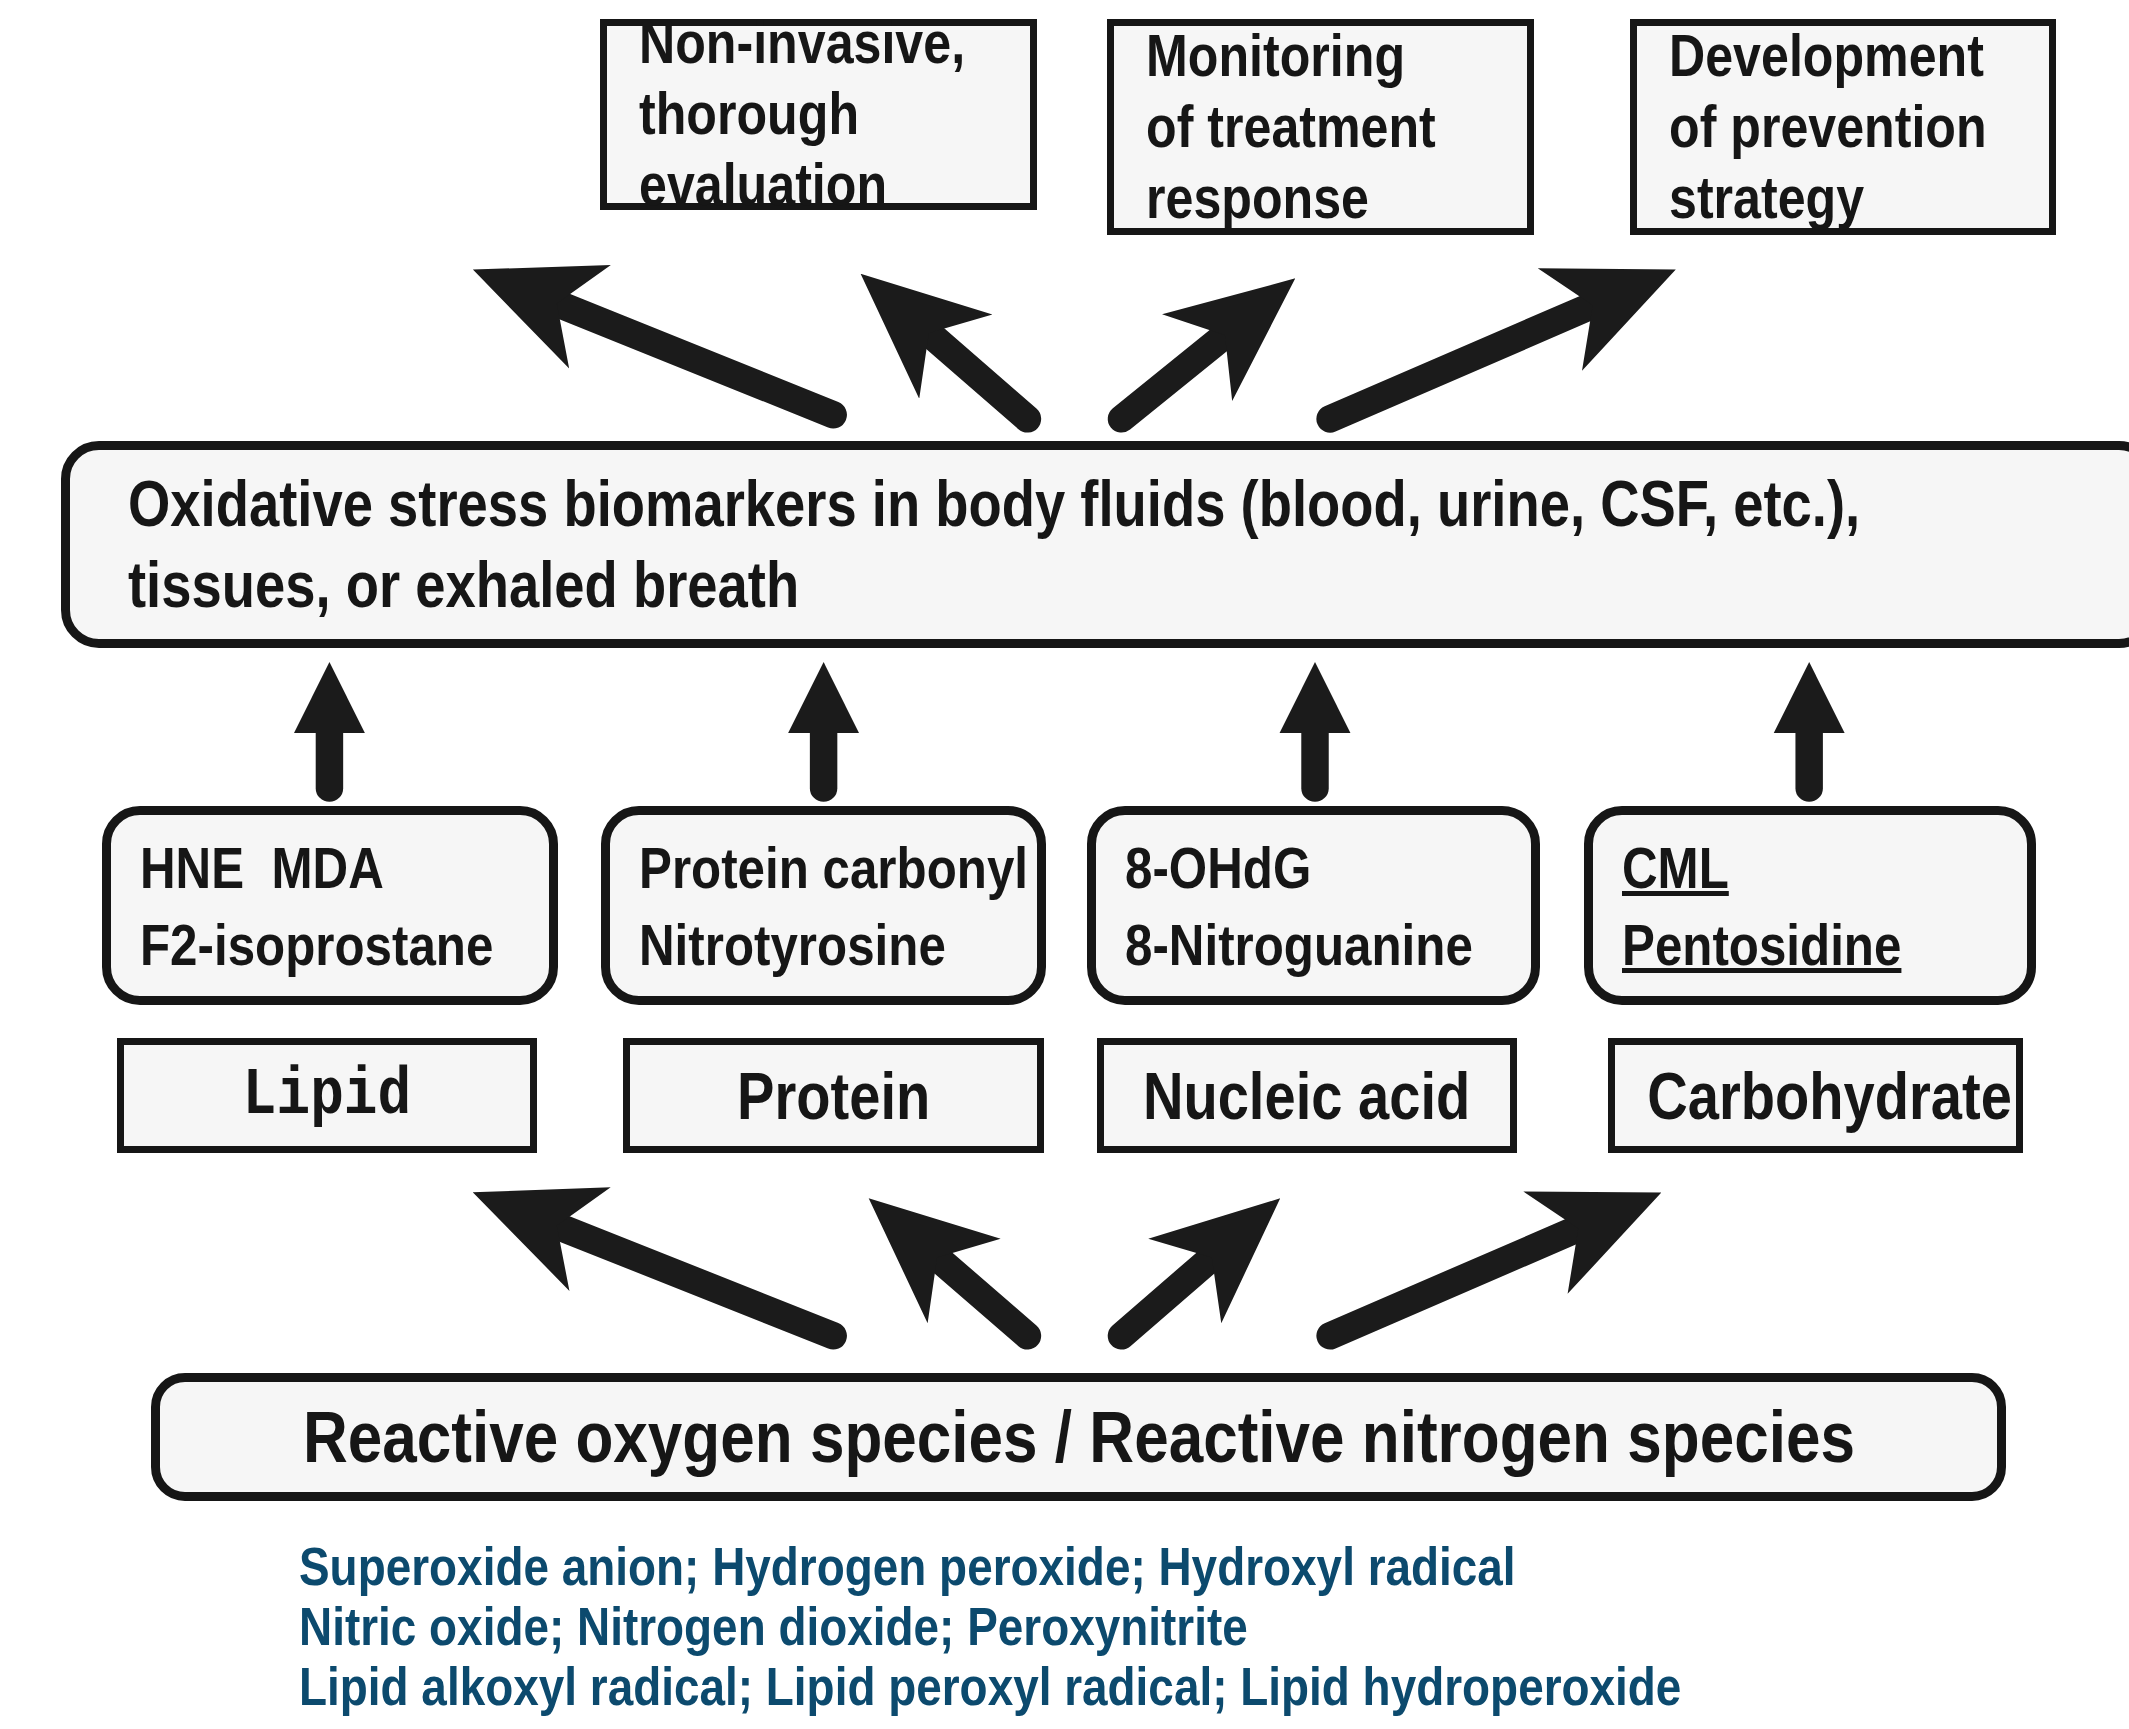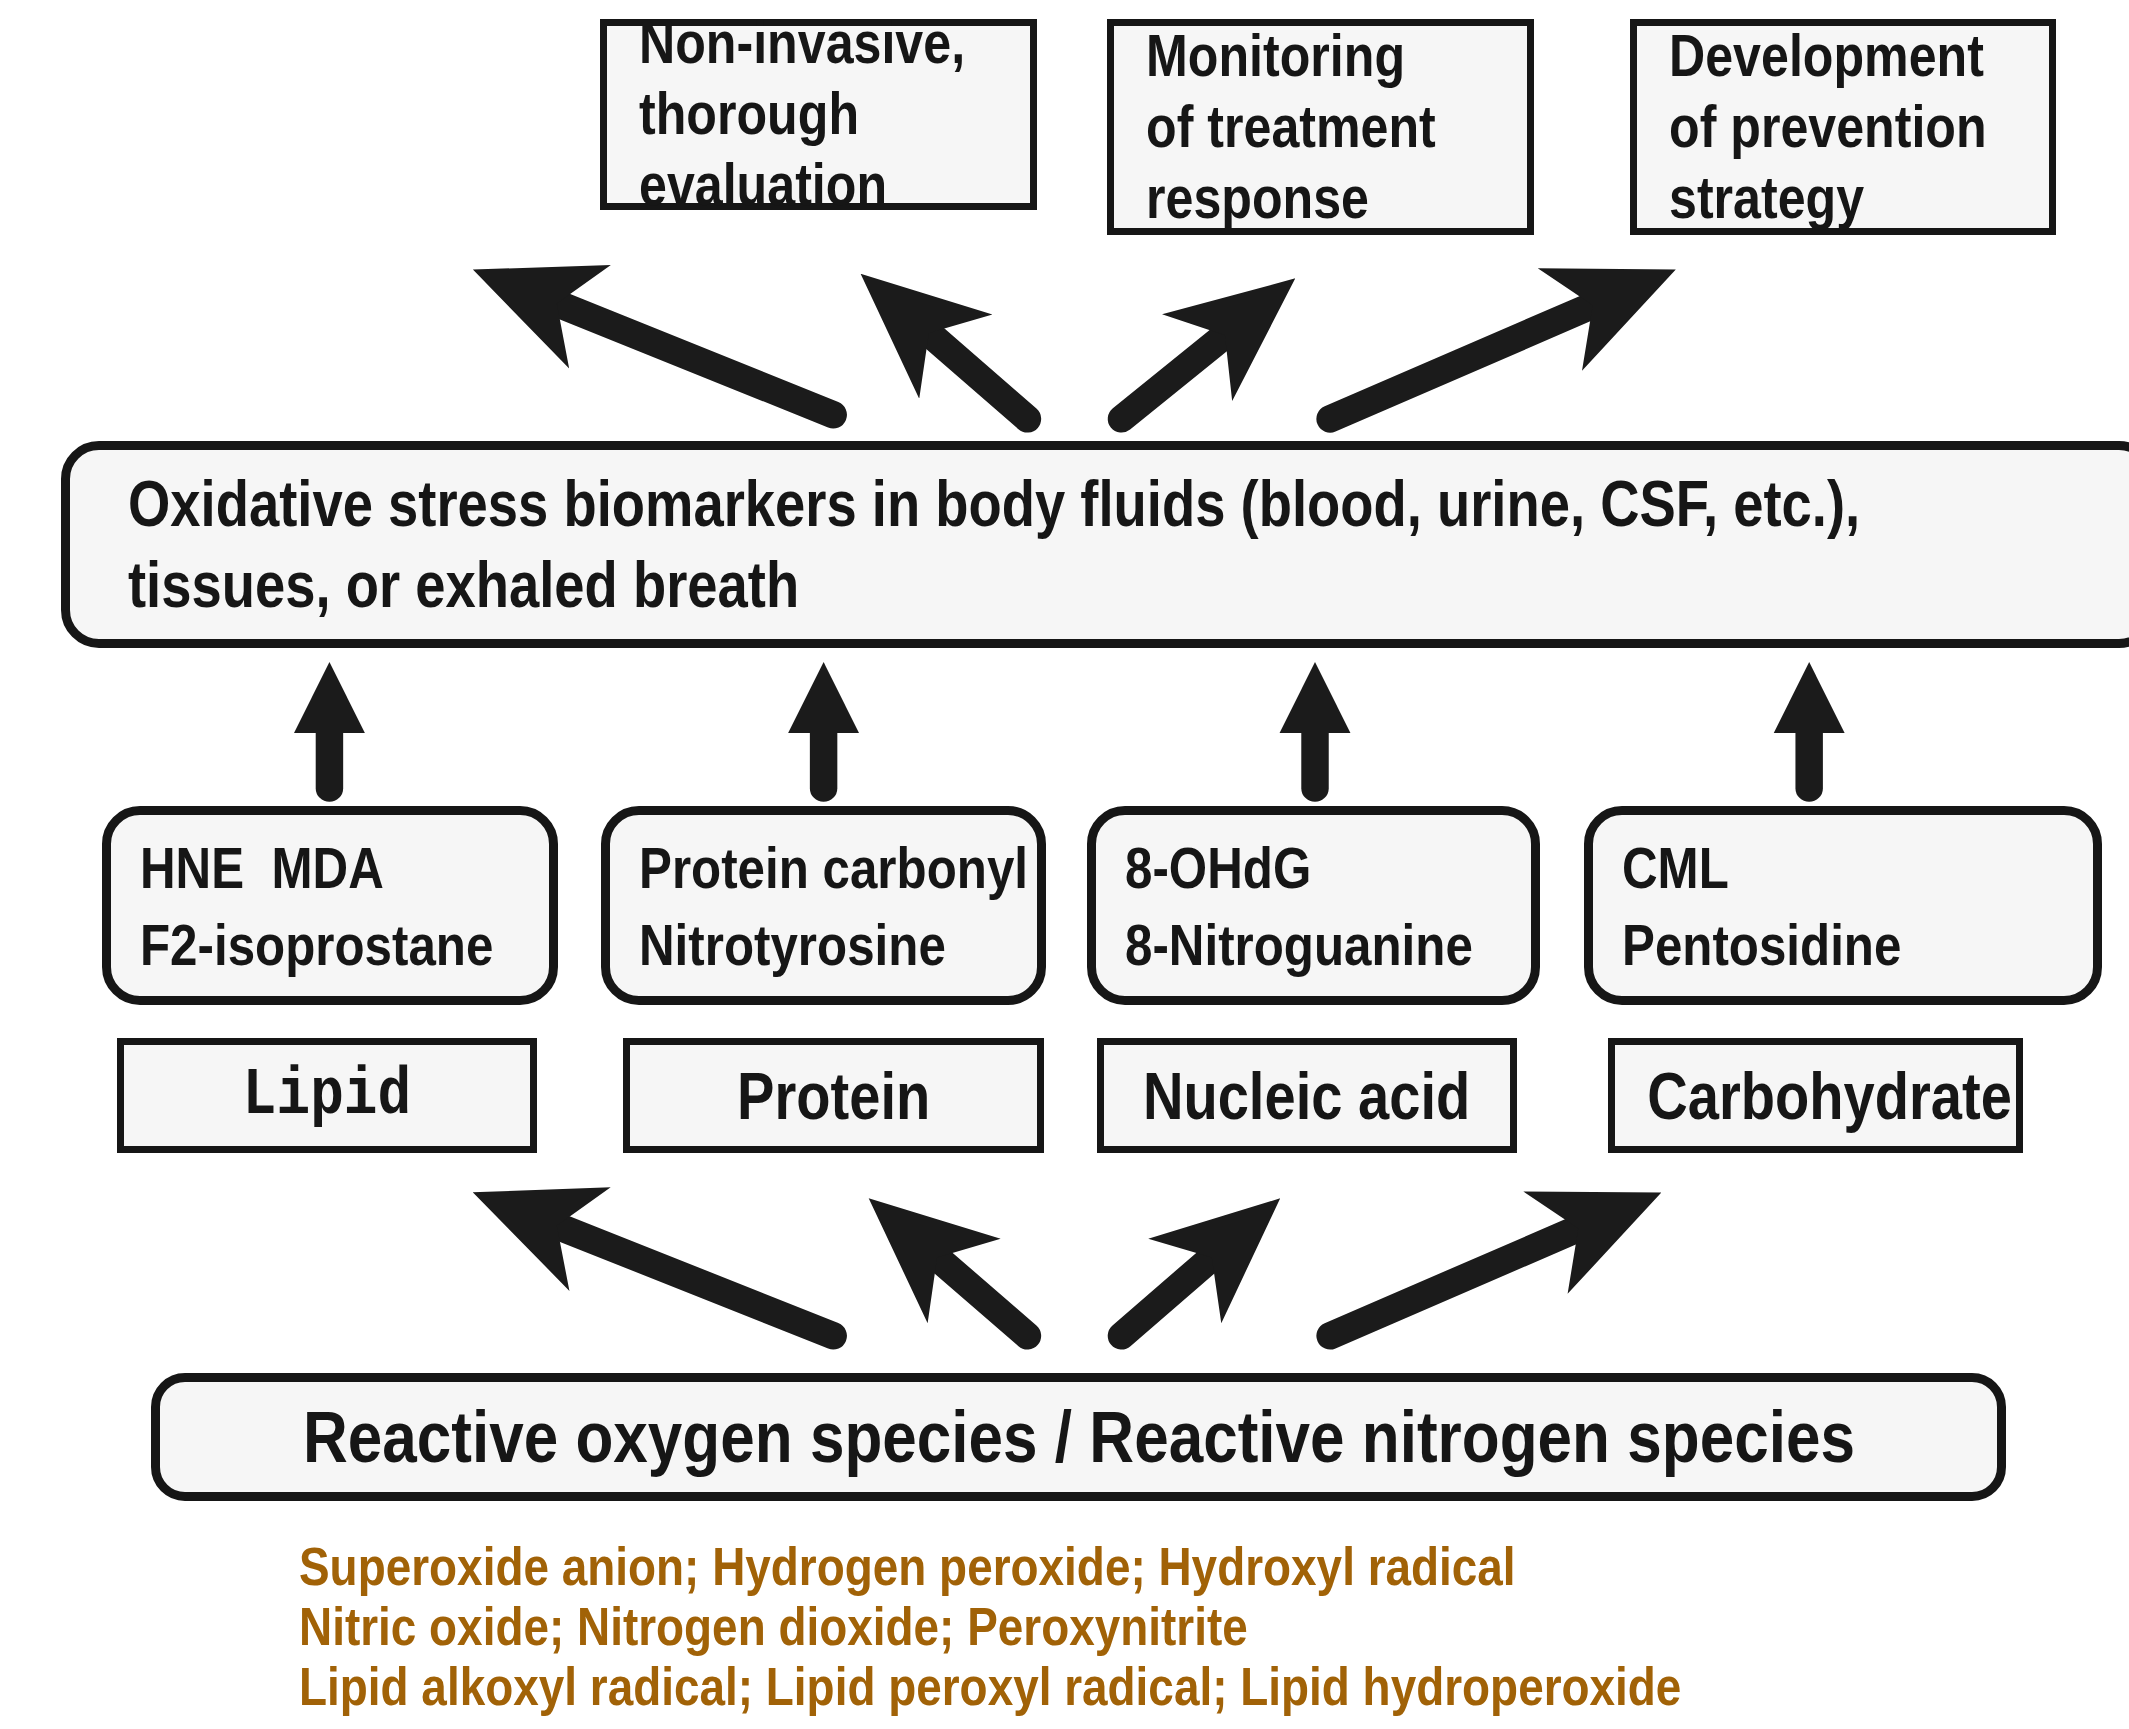--- a/index.html
+++ b/index.html
@@ -21,21 +21,21 @@
   
   .pool-box{font-size:64px;line-height:81px;padding-left:58px;margin-left:44px;}
   
   .marker-box{font-size:58px;line-height:77px;padding-left:29px;}
   
   .target-box{font-size:66px;line-height:76px;}
   
   .source-box{font-size:73px;line-height:82px;}
   
   .species{
-    position:absolute;left:299px;top:1536px;font-size:54px;line-height:60px;color:#a16207;
+    position:absolute;left:299px;top:1536px;font-size:54px;line-height:60px;color:#0c4a6e;
   }
   .arrows{position:absolute;left:0;top:0;pointer-events:none;}
   .arrow-line{stroke:#1b1b1b;stroke-width:40;stroke-linecap:round;fill:none;}
 </style>
 </head>
 <body>
 
 <div id="canvas">
 
   <svg class="arrows" width="2129" height="1730" viewBox="0 0 3102 2520" aria-hidden="true">
@@ -110,21 +110,21 @@
     </div>
   </div>
 
   <div class="box rounded marker-box" style="left:1087px;top:806px;width:453px;height:199px;">
     <div class="txt">
       <div class="tline">8-OHdG</div>
       <div class="tline">8-Nitroguanine</div>
     </div>
   </div>
 
-  <div class="box rounded marker-box" style="left:1584px;top:806px;width:518px;height:199px;">
+  <div class="box rounded marker-box" style="left:1584px;top:806px;width:452px;height:199px;text-decoration:underline;">
     <div class="txt">
       <div class="tline">CML</div>
       <div class="tline">Pentosidine</div>
     </div>
   </div>
 
   <div class="box target-box" style="left:117px;top:1038px;width:420px;height:115px;font-family:Liberation Mono, monospace;">
     <div class="txt-center tline">Lipid</div>
   </div>
 

